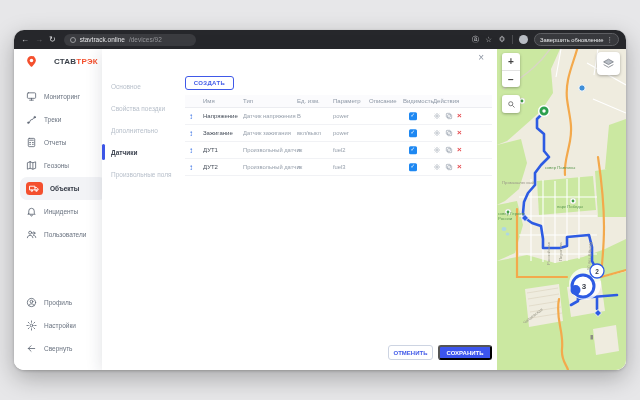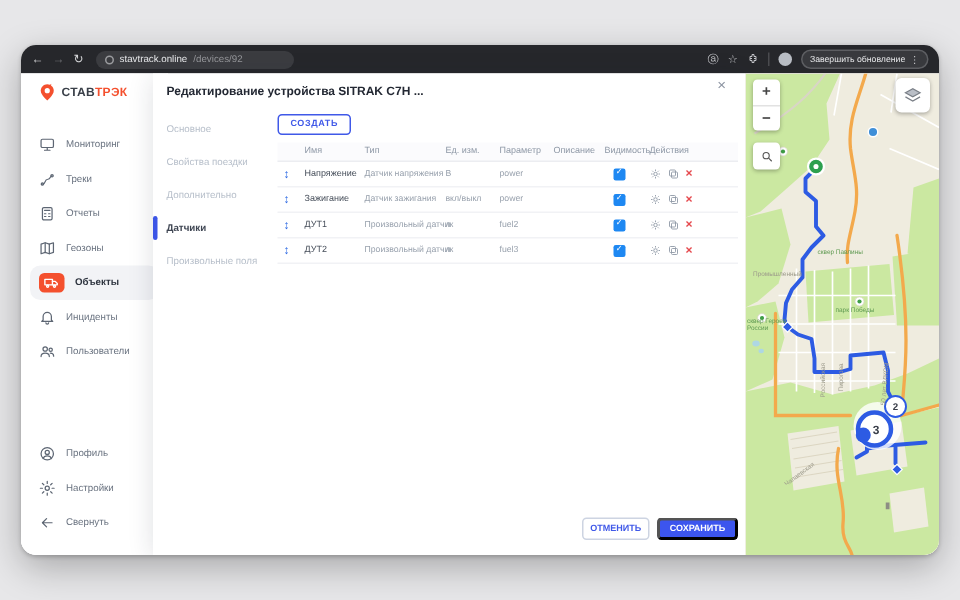--- a/index.html
+++ b/index.html
@@ -24,21 +24,21 @@
   .avatar { width:9px; height:9px; border-radius:50%; background:#b9bdc4; }
   .updbtn { height:13px; border:1px solid #5d5e62; background:#38393d; border-radius:7px;
             color:#e8e9eb; font-size:5.8px; display:flex; align-items:center; gap:3px;
             padding:0 5px; white-space:nowrap; }
   .updbtn .dots { font-size:6.5px; color:#cfd0d3; }
   
   .app { position:absolute; left:0; top:19px; width:612px; height:321px; background:#fff; }
   
   .sidebar { position:absolute; left:0; top:0; width:98px; height:321px; background:#fff;
              border-right:1px solid #efeff2; }
-  .logo { position:absolute; left:11px; top:6px; display:flex; align-items:center; gap:3px; }
+  .logo { position:absolute; left:11px; top:6px; display:flex; align-items:center; gap:16px; }
   .logo svg { width:13px; height:13px; }
   .logo .lt { font-size:8px; font-weight:bold; letter-spacing:.2px; color:#3a4049; }
   .logo .lt b { color:#f4502e; }
   .nav { position:absolute; left:0; top:36px; width:98px; }
   .sidefoot { position:absolute; left:0; bottom:10px; width:98px; }
   .sitem { height:23px; margin:0 6px; padding-left:6px; border-radius:7px;
            display:flex; align-items:center; gap:7px; color:#6a7380; font-size:6.5px; }
   .sitem svg { width:11px; height:11px; stroke:#5d6673; fill:none; stroke-width:1.8;
                stroke-linecap:round; stroke-linejoin:round; flex:0 0 auto; }
   .sitem.active { background:#f2f3f6; color:#2f3540; font-weight:bold; }
@@ -226,21 +226,20 @@
           <div class="sitem">
             <svg viewBox="0 0 24 24">
                 <path d="M19 12H5M11 6l-6 6 6 6"></path>
               </svg>
             <span>Свернуть</span>
           </div>
         </div>
       </div>
 
       <div class="panel">
-        <div class="ptitle">Редактирование устройства SITRAK C7H ...</div>
         <div class="pclose">×</div>
 
         <div class="tabs">
           <div class="tab">Основное</div>
           <div class="tab">Свойства поездки</div>
           <div class="tab">Дополнительно</div>
           <div class="tab active">Датчики</div>
           <div class="tab">Произвольные поля</div>
         </div>
 

